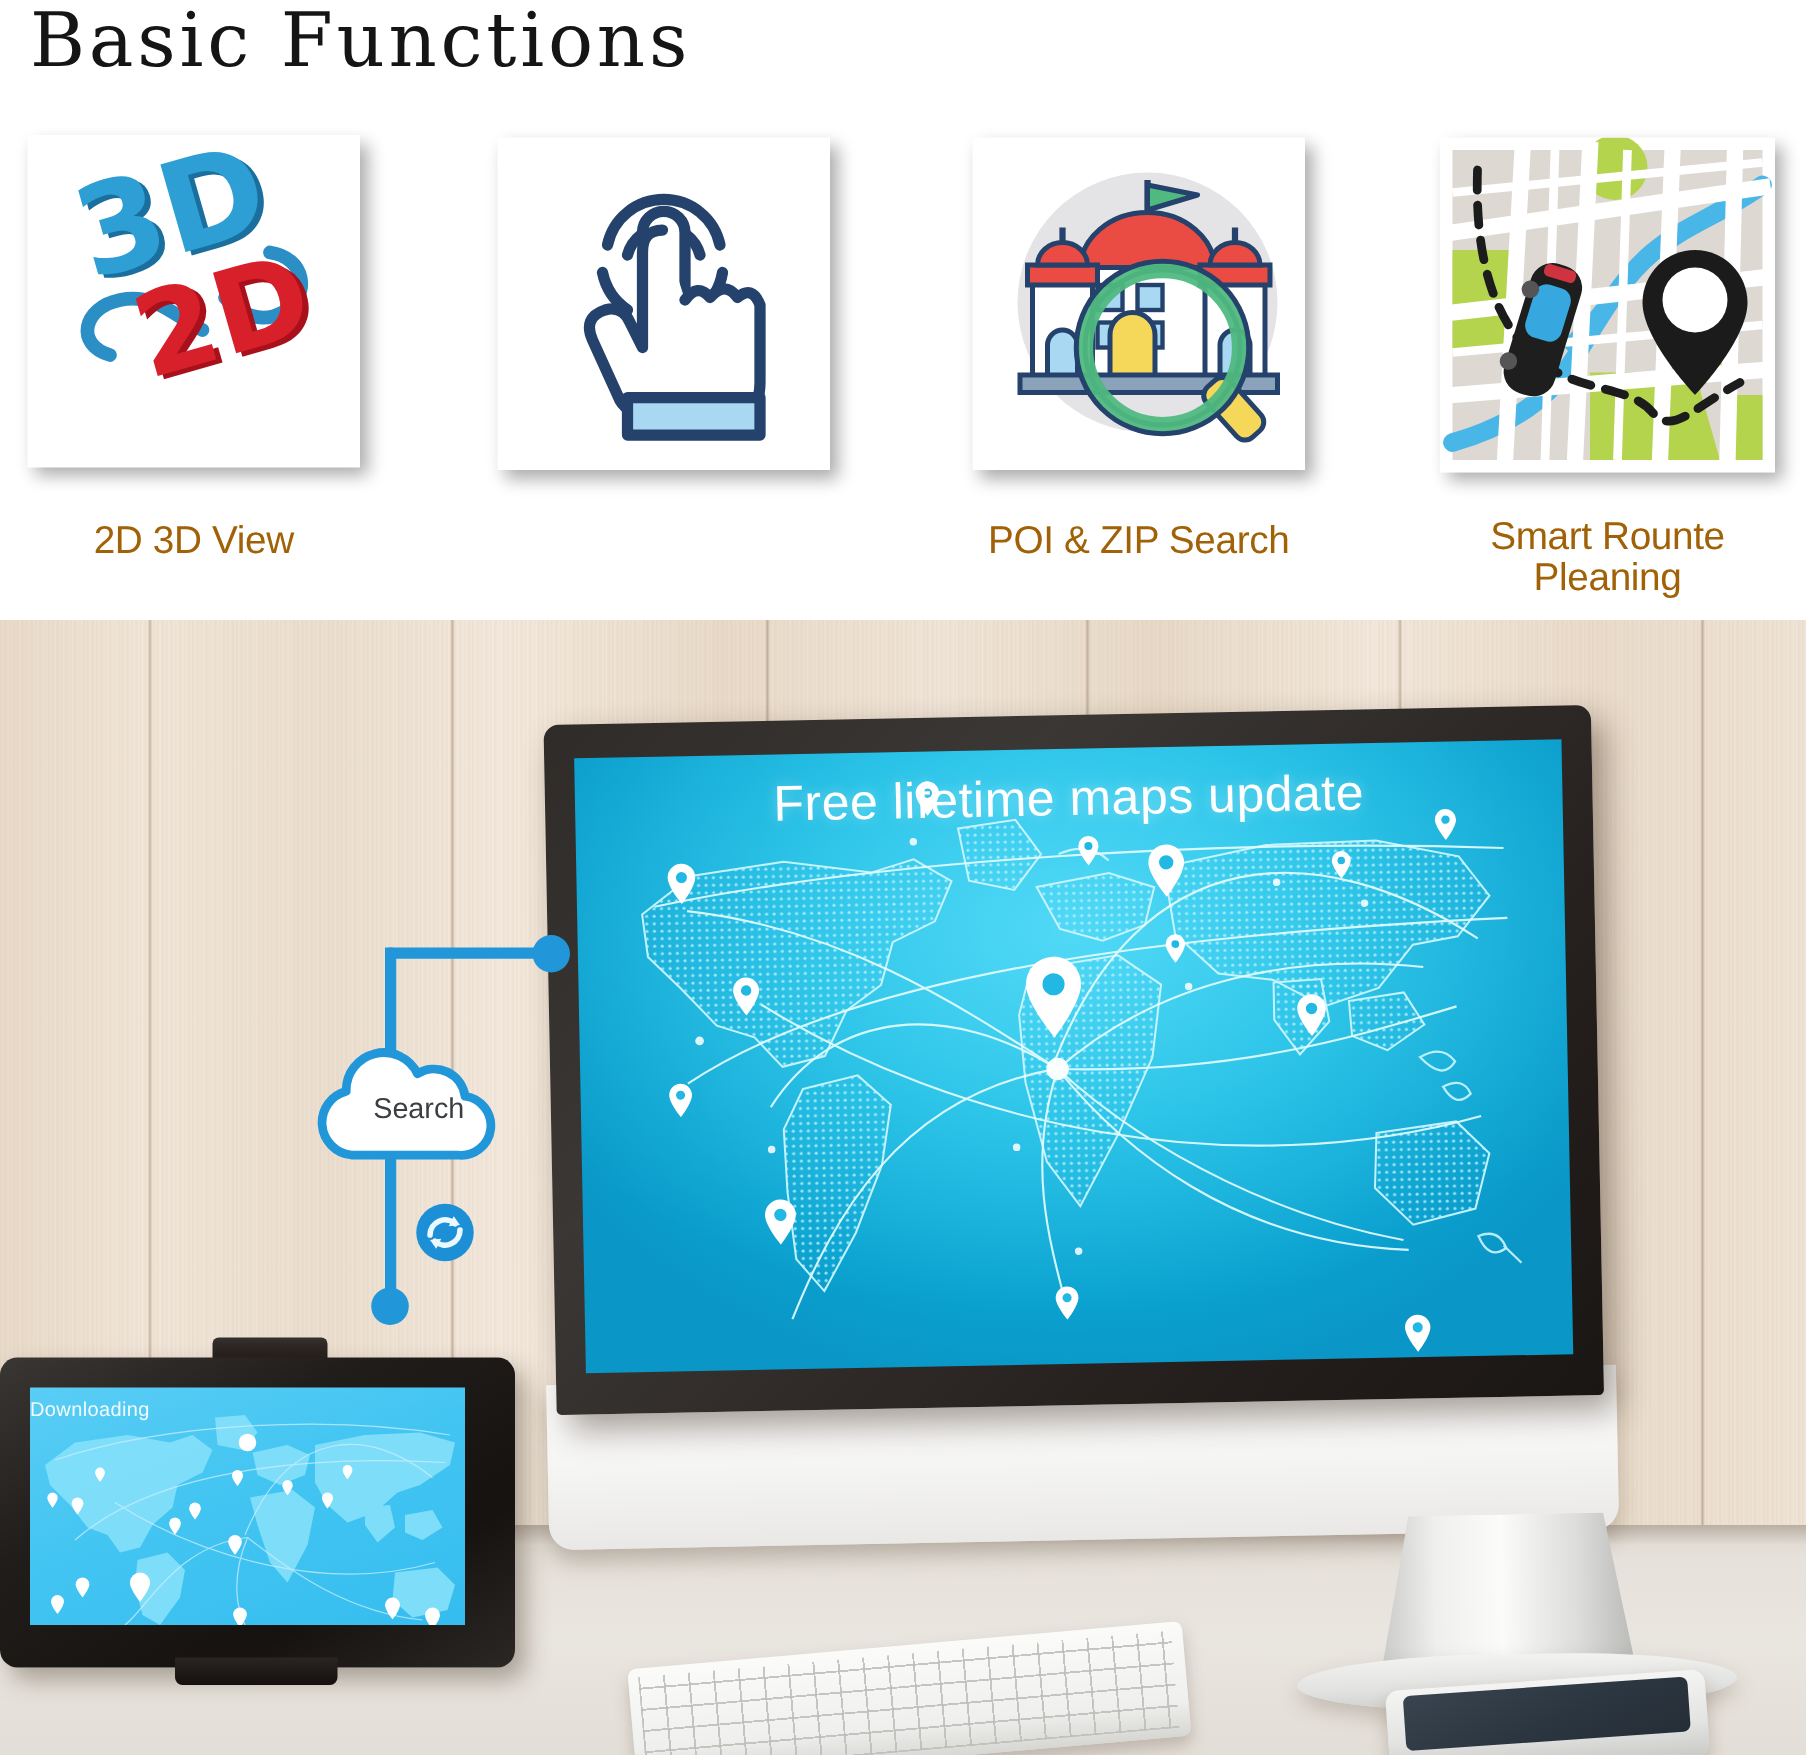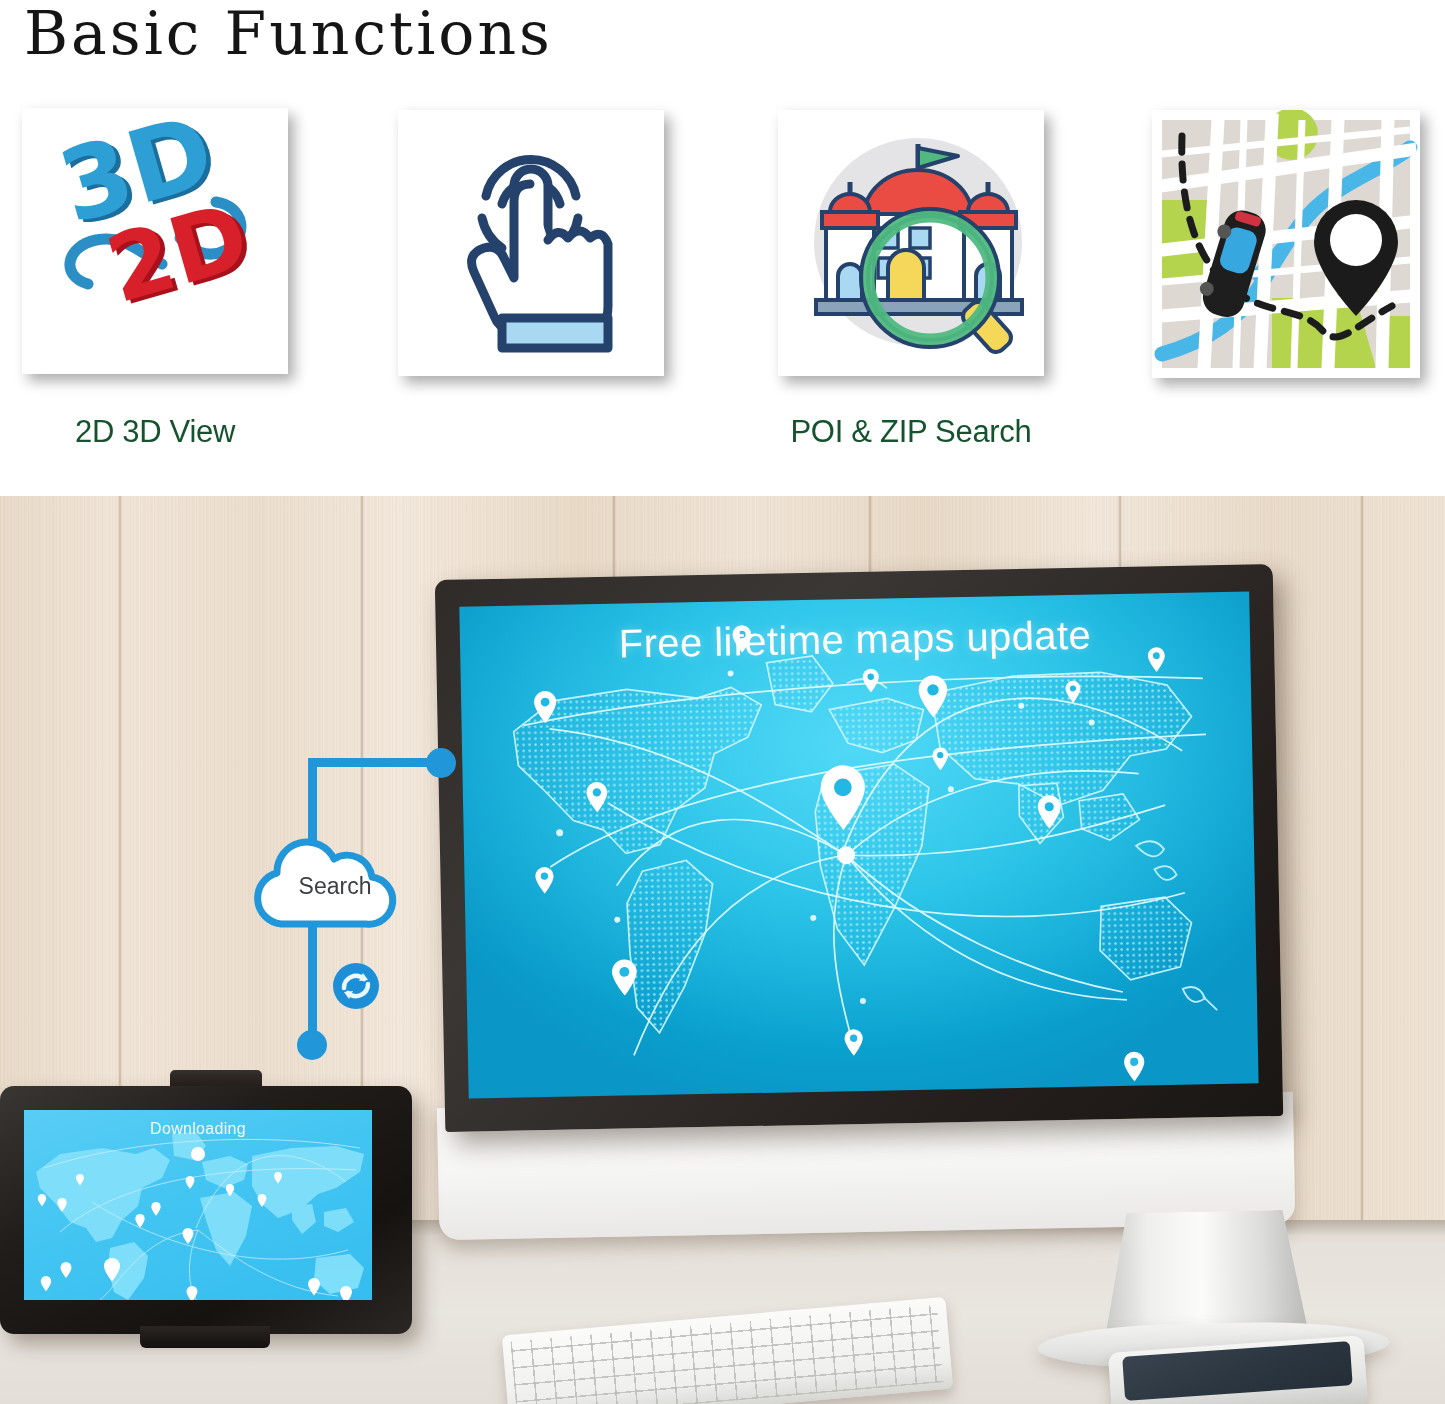--- a/index.html
+++ b/index.html
@@ -47,21 +47,21 @@
   .tile-1 { left: 22px;   top: 108px; }
   .tile-2 { left: 398px;  top: 110px; }
   .tile-3 { left: 778px;  top: 110px; }
   .tile-4 { left: 1152px; top: 110px; width: 268px; height: 268px; }
 
   .feature-label {
     position: absolute;
     text-align: center;
     font-family: "Liberation Sans", sans-serif;
     font-size: 31px;
-    color: #14532d;
+    color: #a16207;
     line-height: 1.08;
     letter-spacing: -0.3px;
   }
   .label-1 { left: 22px;   top: 415px; width: 266px; }
   .label-2 { left: 398px;  top: 415px; width: 266px; }
   .label-3 { left: 778px;  top: 415px; width: 266px; text-align: center; }
   .label-4 { left: 1148px; top: 412px; width: 276px; }
 
   
   #photo-section {
@@ -175,21 +175,21 @@
     color: #ffffff;
     font-size: 40px;
     font-family: "Liberation Sans", sans-serif;
     letter-spacing: 0.4px;
     text-shadow: 0 0 10px rgba(255,255,255,0.35);
   }
   .screen-subtitle {
     position: absolute;
     left: 0; top: 10px;
     width: 100%;
-    text-align: center;
+    text-align: left;
     color: #f2fbff;
     font-size: 16px;
     font-family: "Liberation Sans", sans-serif;
     letter-spacing: 0.3px;
   }
 
   .map-svg { position: absolute; left: 0; top: 0; width: 100%; height: 100%; }
 
   
   #gps-device {
@@ -451,20 +451,21 @@
         <circle cx="2" cy="86" r="7" fill="#555"></circle>
       </g>
 
       <path d="M204 90 a42 42 0 0 1 42 42 c0 30 -42 74 -42 74 c0 0 -42 -44 -42 -74 a42 42 0 0 1 42 -42 z" fill="#1b1b1b"></path>
       <circle cx="204" cy="130" r="26" fill="#ffffff"></circle>
     </svg>
   </div>
 
   <div class="feature-label label-1">2D 3D View</div>
   <div class="feature-label label-3">POI &amp; ZIP Search</div>
+  <div class="feature-label label-4">Smart Rounte Pleaning</div>
 </div>
 
 <div id="photo-section">
 
   <div id="wood-wall"></div>
   <div class="plank-seam" style="left:118px;"></div>
   <div class="plank-seam" style="left:360px;"></div>
   <div class="plank-seam" style="left:612px;"></div>
   <div class="plank-seam" style="left:868px;"></div>
   <div class="plank-seam" style="left:1118px;"></div>

